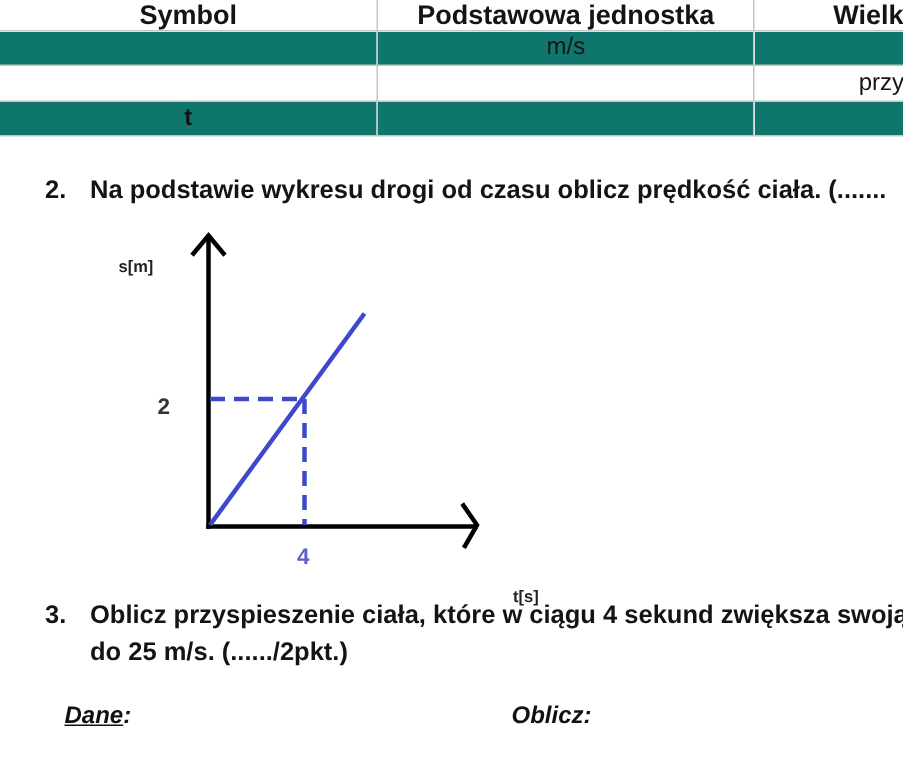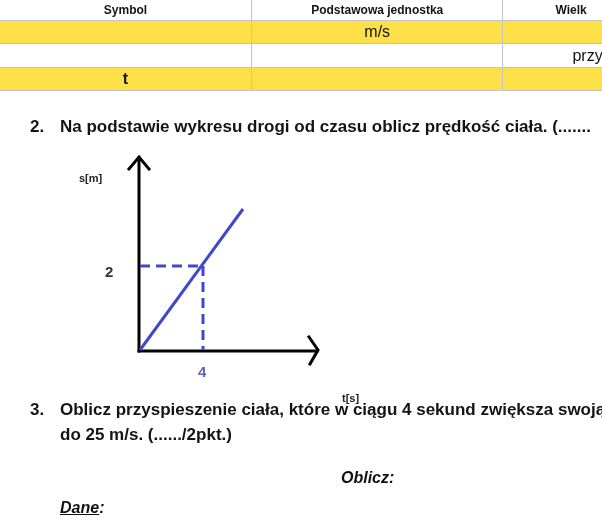--- a/index.html
+++ b/index.html
@@ -10,22 +10,22 @@
     }
     .table {
       position: absolute; left: 0; top: 0; width: 760px;
       border-collapse: collapse; table-layout: fixed;
     }
     .table td, .table th {
       border-right: 1px solid #c4c4c4; border-bottom: 1px solid #c4c4c4;
       text-align: center; padding: 0; overflow: hidden; white-space: nowrap;
       font-size: 16px; color: #141414;
     }
-    .table th { height: 20px; font-weight: bold; font-size: 12px; background: #ffffff; line-height: 19px; }
-    .table tr.r1 td, .table tr.r3 td { background: #fde047; }
+    .table th { height: 20px; font-weight: bold; font-size: 18px; background: #ffffff; line-height: 19px; }
+    .table tr.r1 td, .table tr.r3 td { background: #0f766e; }
     .table tr.r1 td { height: 22px; }
     .table tr.r2 td { height: 23px; background: #ffffff; }
     .table tr.r3 td { height: 22px; font-weight: bold; }
     .col1 { width: 251px; }
     .col2 { width: 251px; }
     .col3 { width: 256px; }
 
     .q {
       position: absolute; left: 30px; font-weight: bold; font-size: 17px;
       color: #141414; white-space: nowrap;
@@ -36,21 +36,21 @@
     #q3 .line2 { padding-left: 30px; display: block; }
 
     .graph { position: absolute; left: 0; top: 0; width: 602px; height: 520px; pointer-events: none; }
     .glabel { position: absolute; font-weight: bold; font-size: 11px; color: #222; }
     .tick { position: absolute; font-weight: bold; font-size: 15px; }
 
     .given {
       position: absolute; top: 469px; font-weight: bold; font-style: italic;
       font-size: 16px; color: #111;
     }
-    #dane { left: 60px; margin-top: 30px; }
+    #dane { left: 43px; }
     #dane .u { text-decoration: underline; }
     #szukane { left: 341px; }
   </style>
 </head>
 <body>
 
 <table class="table">
   <colgroup>
       <col class="col1">
       <col class="col2">

